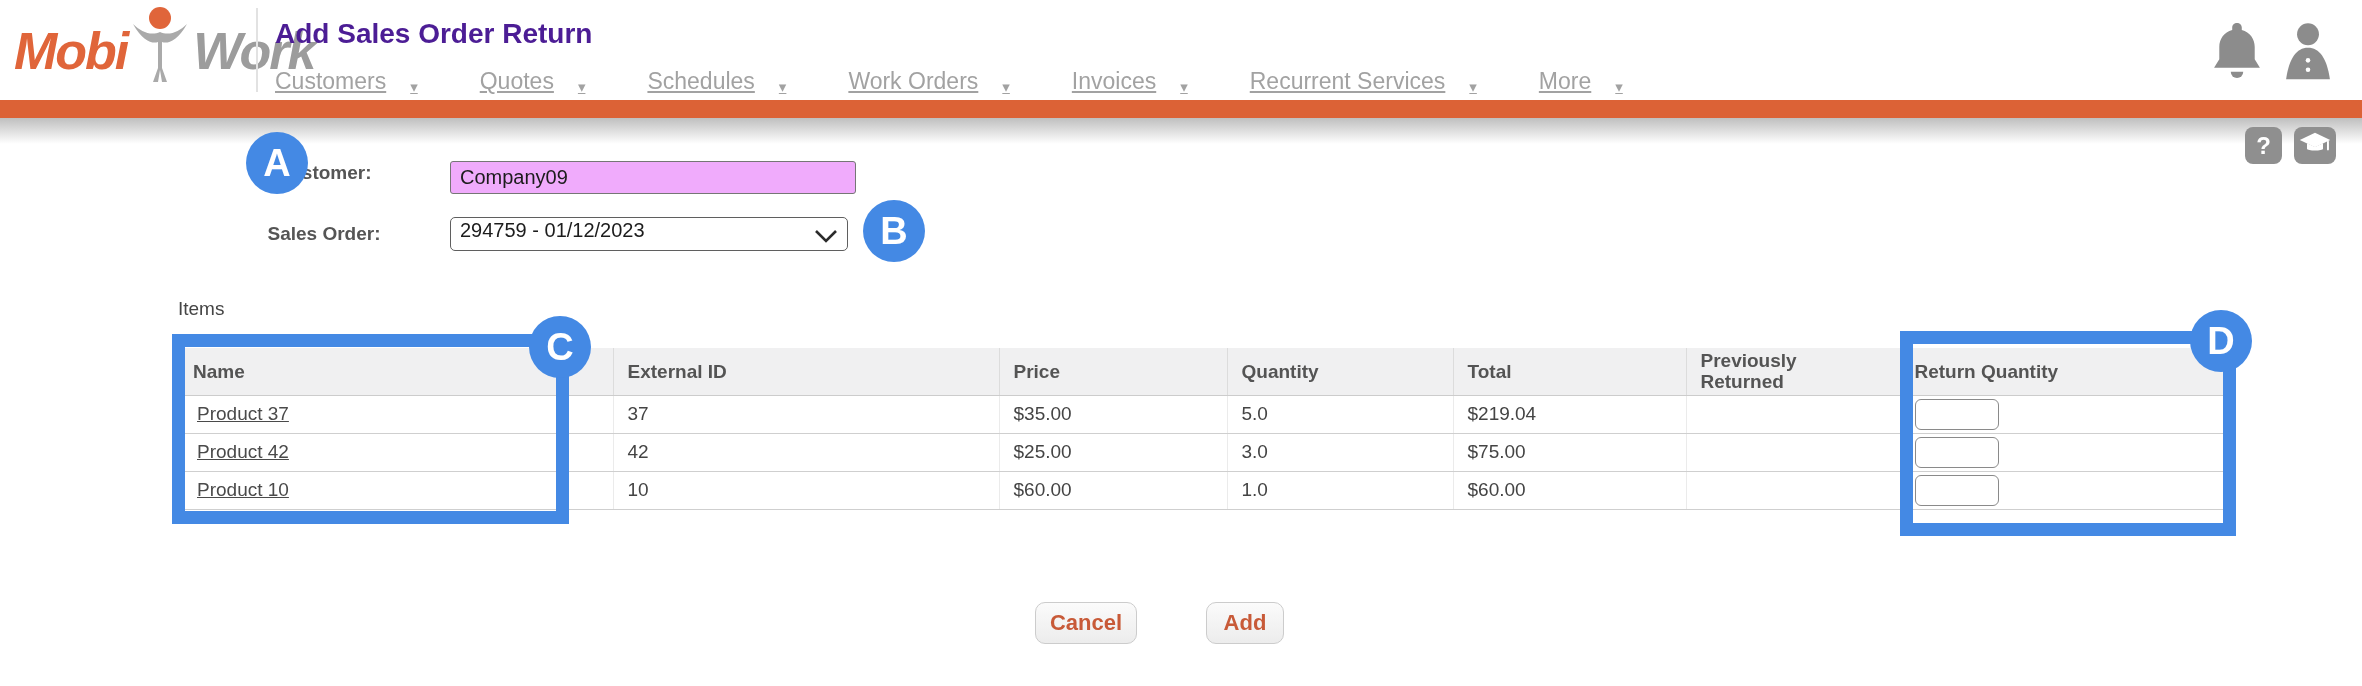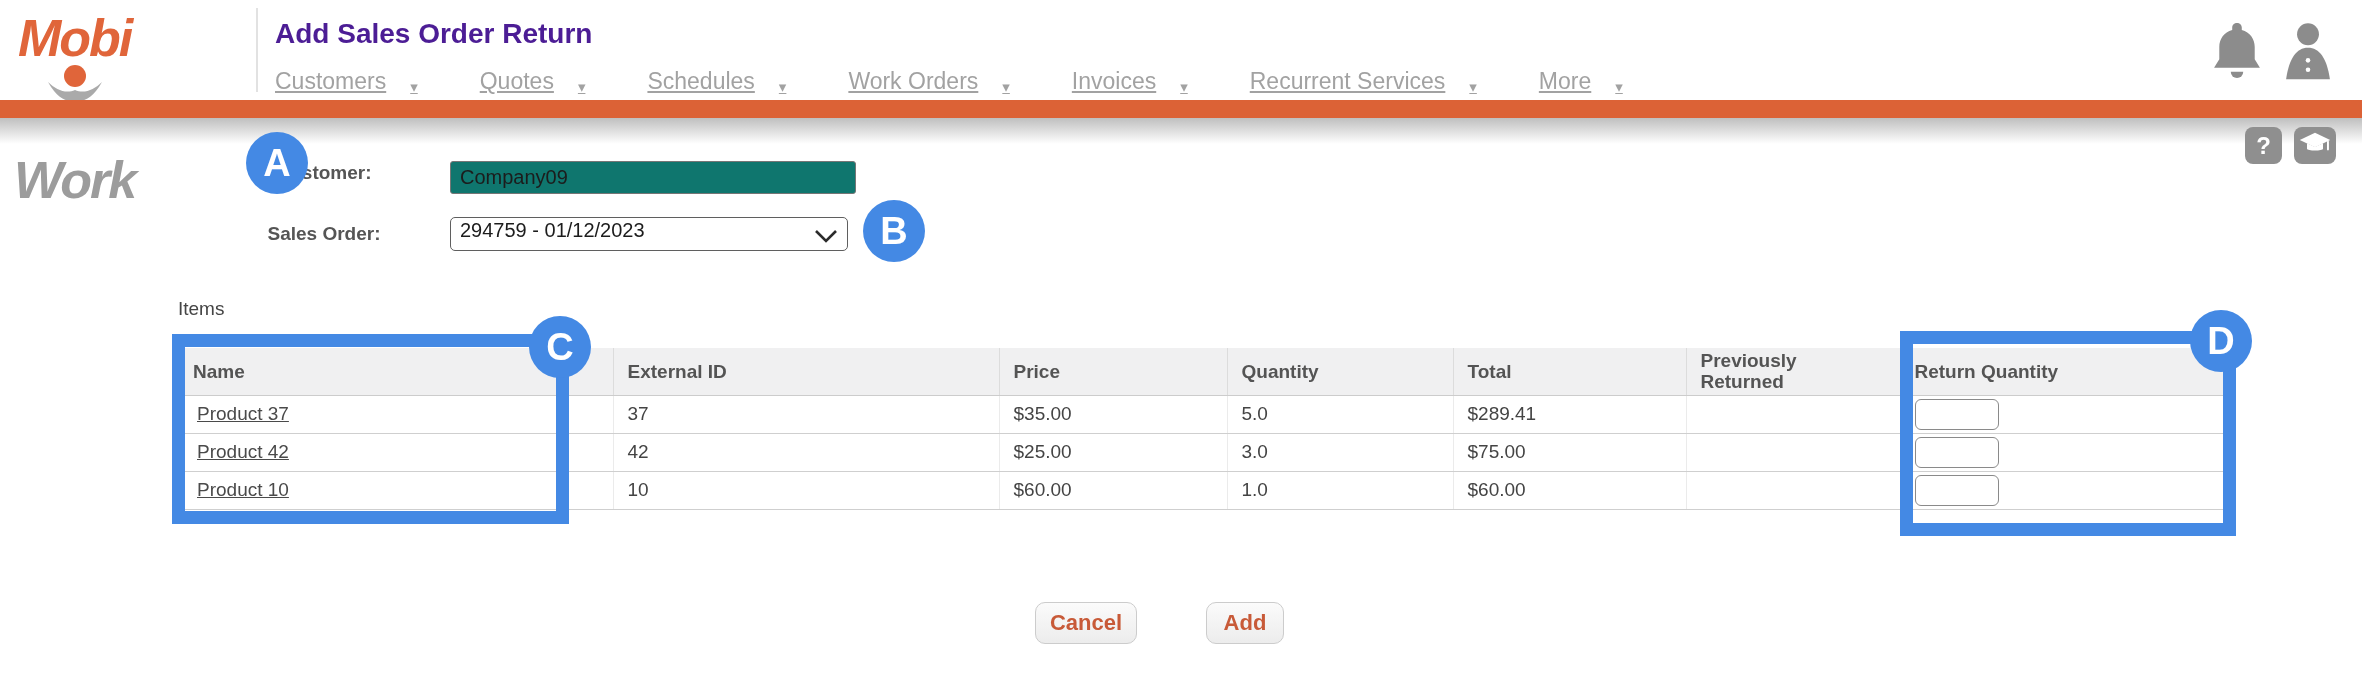--- a/index.html
+++ b/index.html
@@ -2,21 +2,21 @@
 <html><head>
 <meta charset="utf-8">
 <style>
   * { margin:0; padding:0; box-sizing:border-box; }
   html,body { background:#fff; }
   body { font-family:"Liberation Sans", sans-serif; }
   .stage { position:relative; width:2362px; height:686px; background:#fff; overflow:hidden; }
 
   
   .header { position:absolute; left:0; top:0; width:2362px; height:100px; background:#fff; }
-  .logo { position:absolute; left:14px; top:8px; height:86px; display:flex; align-items:center; cursor:pointer;flex-direction:column; }
+  .logo { position:absolute; left:14px; top:8px; height:86px; display:flex; align-items:center; cursor:pointer; }
   .logo-mobi { font-size:52px; font-weight:bold; font-style:italic; color:#e0653a; letter-spacing:-2px; }
   .logo-work { font-size:52px; font-weight:bold; font-style:italic; color:#9c9c9c; letter-spacing:-2px; }
   .logo-person { margin:0 2px; position:relative; top:-4px; }
   .logo-sep { position:absolute; left:256px; top:8px; width:2px; height:84px; background:#e2e2e2; }
   .page-title { position:absolute; left:275px; top:18px; font-size:28px; font-weight:bold; color:#4c1d95; }
   .nav { position:absolute; left:275px; top:68px; display:flex; gap:62px; align-items:center; }
   .nav-item { display:flex; align-items:flex-end; gap:24px; font-size:23px; color:#a2a2a2; cursor:pointer; white-space:nowrap;text-decoration:underline; }
   .nav-item .chev { font-size:15px; color:#a2a2a2; position:relative; top:1px; }
   .hdr-icon { position:absolute; cursor:pointer; }
   .hdr-bell { left:2212px; top:20px; }
@@ -32,21 +32,21 @@
   .help-btn { left:2245px; width:37px; color:#fff; font-size:24px; font-weight:bold; }
   .learn-btn { left:2294px; width:42px; }
 
   
   .fld-label { position:absolute; left:230px; width:188px; text-align:center;
                font-size:19px; font-weight:bold; color:#555; }
   .lbl-customer { top:162px; }
   .lbl-salesorder { top:223px; }
   .customer-input { position:absolute; left:450px; top:161px; width:406px; height:33px;
                     border:1px solid #767676; border-radius:3px; padding:0 9px;
-                    font-family:"Liberation Sans",sans-serif; font-size:20px; color:#1c1c1c; background:#0f766e; }
+                    font-family:"Liberation Sans",sans-serif; font-size:20px; color:#1c1c1c; background:#f0abfc; }
   .so-select { position:absolute; left:450px; top:217px; width:398px; height:34px;
                border:1px solid #5f5f5f; border-radius:5px; background:#fff;
                font-family:"Liberation Sans",sans-serif; font-size:20px; color:#1c1c1c;
                padding:0 40px 8px 9px; appearance:none; -webkit-appearance:none; cursor:pointer; }
   .so-chev { position:absolute; left:814px; top:229px; pointer-events:none; }
 
   
   .items-heading { position:absolute; left:178px; top:298px; font-size:19px; font-weight:normal; color:#454545; }
   .items-table { position:absolute; left:185px; top:348px; width:2040px;
                  border-collapse:collapse; table-layout:fixed; }
@@ -198,21 +198,21 @@
         <th>Previously Returned</th>
         <th>Return Quantity</th>
       </tr>
     </thead>
     <tbody>
       <tr>
         <td><a class="prod-link">Product 37</a></td>
         <td>37</td>
         <td>$35.00</td>
         <td>5.0</td>
-        <td>$289.41</td>
+        <td>$219.04</td>
         <td></td>
         <td><input class="rq-input" type="text" value="" style=""></td>
       </tr>
       <tr>
         <td><a class="prod-link">Product 42</a></td>
         <td>42</td>
         <td>$25.00</td>
         <td>3.0</td>
         <td>$75.00</td>
         <td></td>

